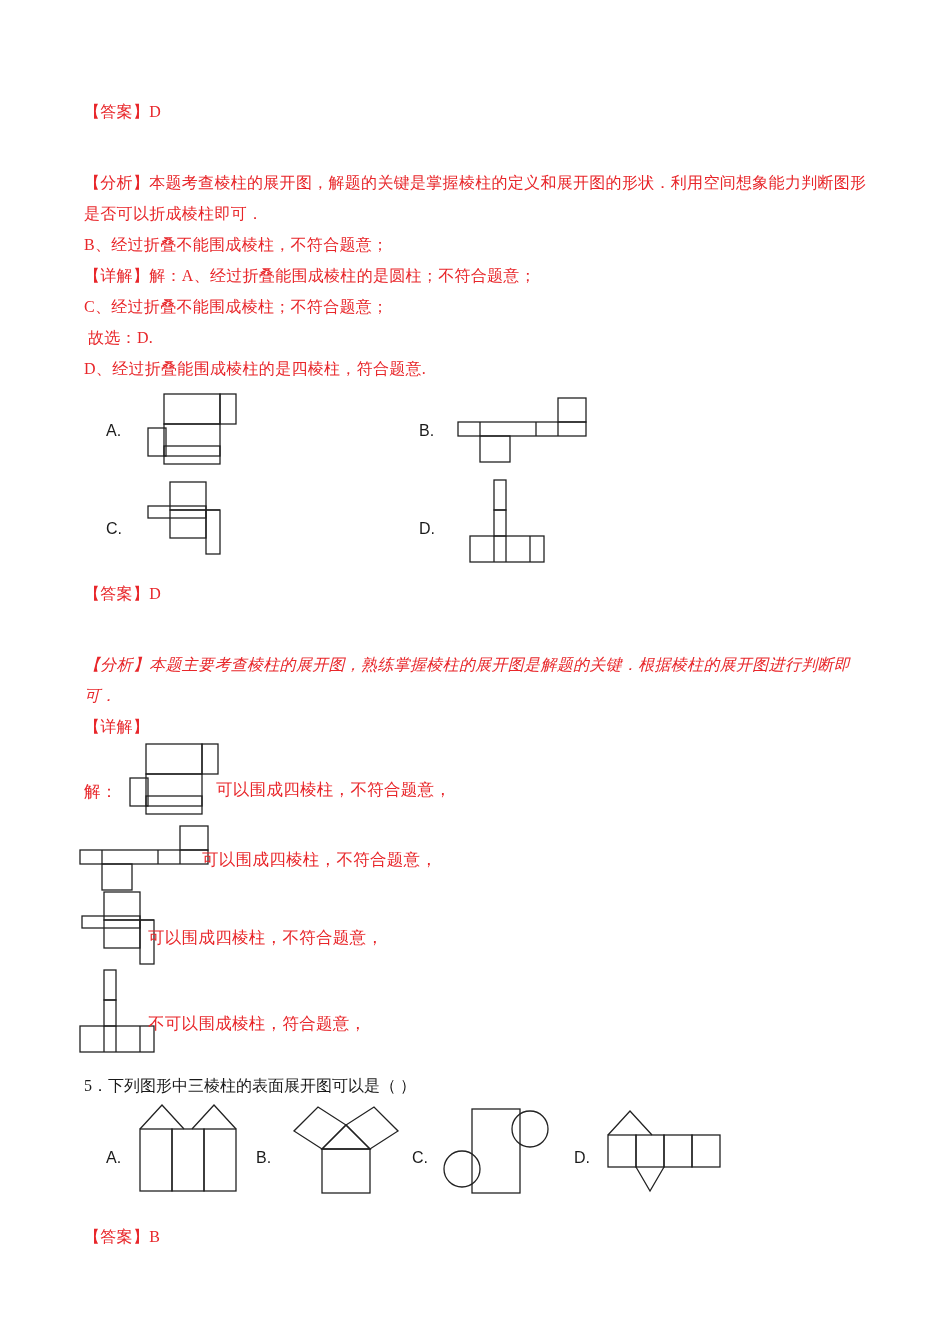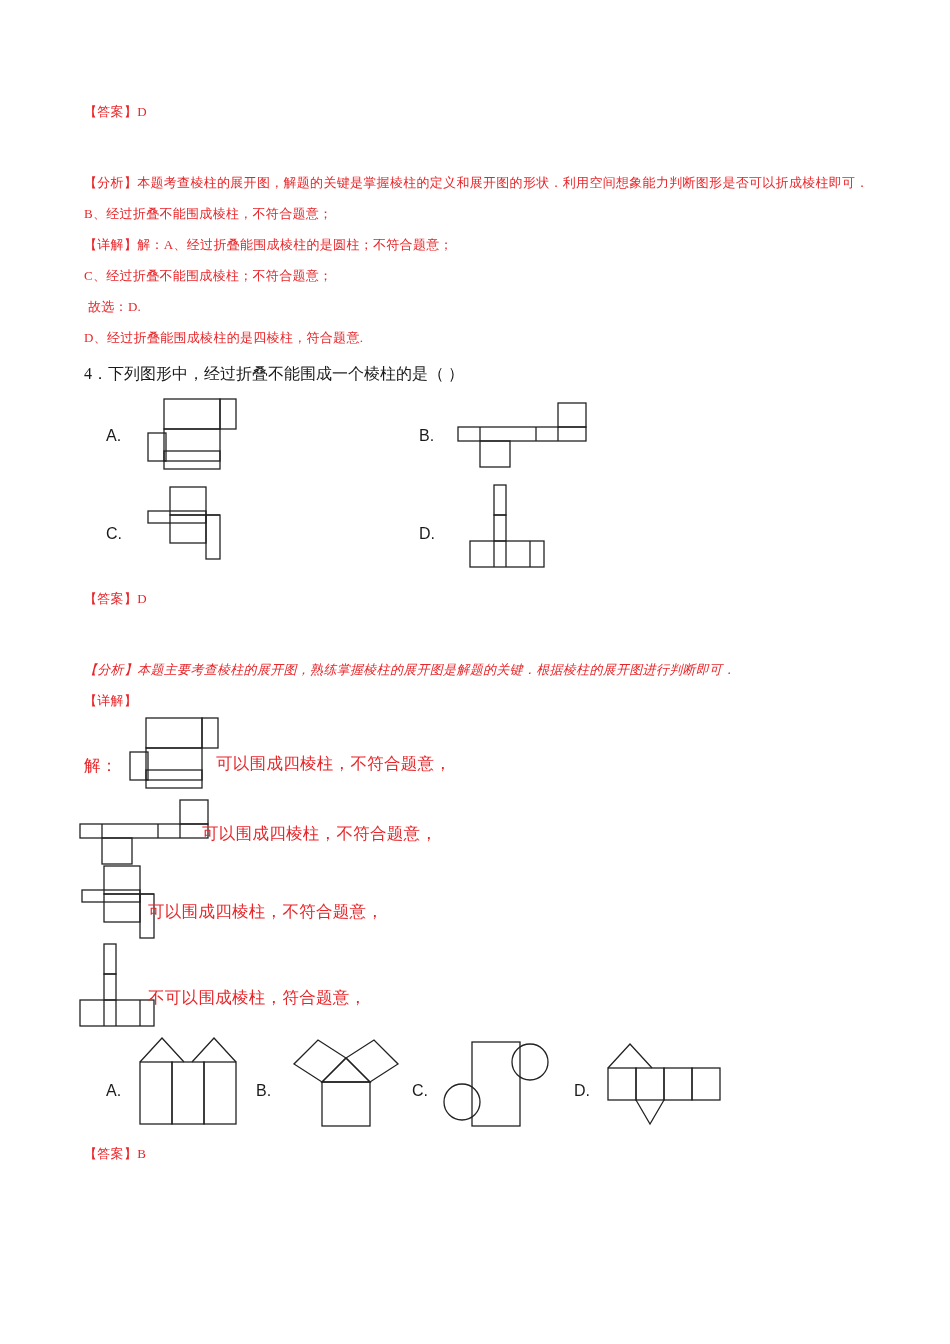--- a/index.html
+++ b/index.html
@@ -22,21 +22,21 @@
     padding: 0;
   }
   .content {
     position: absolute;
     left: 84px;
     top: 96px;
     width: 790px;
   }
   .red { color: #e8262a; }
   .line {
-    font-size: 13px;
+    font-size: 16px;
     line-height: 31px;
     white-space: nowrap;
     letter-spacing: 0.3px;
   }
   .line.wrap { white-space: normal; margin-top: 40px; }
   .q-line {
     font-size: 16px;
     line-height: 31px;
     color: #1a1a1a;
     margin-top: 6px;
@@ -76,21 +76,20 @@
     <div class="line red"><span>【答案】</span><span>D</span></div>
 
     <div class="line wrap red" style="width:786px;"><span>【分析】</span><span>本题考查棱柱的展开图，解题的关键是掌握棱柱的定义和展开图的形状．利用空间想象能力判断图形是否可以折成棱柱即可．</span></div>
 
     <div class="line red"><span>B、经过折叠不能围成棱柱，不符合题意；</span></div>
     <div class="line red"><span>【详解】</span><span>解：A、经过折叠能围成棱柱的是圆柱；不符合题意；</span></div>
     <div class="line red"><span>C、经过折叠不能围成棱柱；不符合题意；</span></div>
     <div class="line red" style="padding-left:4px;"><span>故选：D.</span></div>
     <div class="line red"><span>D、经过折叠能围成棱柱的是四棱柱，符合题意.</span></div>
 
-    <div class="q-line" style="margin-top:5px;"><span>4．</span><span>下列图形中，经过折叠不能围成一个棱柱的是（    ）</span></div>
 
     <div class="opt-row" style="height:84px; margin-top:4px;">
 
       <div class="opt-label" style="left:22px; top:34px;">A.</div>
       <div class="fig" style="position:absolute; left:58px; top:2px;">
         <svg width="120" height="84" viewBox="0 0 120 84" aria-hidden="true">
 
           <rect class="stroke" x="22" y="4" width="56" height="30"></rect>
 
           <rect class="stroke" x="78" y="4" width="16" height="30"></rect>
@@ -209,20 +208,21 @@
           <rect class="stroke" x="4" y="58" width="74" height="26"></rect>
           <line class="stroke" x1="28" y1="58" x2="28" y2="84"></line>
           <line class="stroke" x1="40" y1="58" x2="40" y2="84"></line>
           <line class="stroke" x1="64" y1="58" x2="64" y2="84"></line>
         </svg>
       </div>
       <div class="sol-text red" style="left:64px; top:40px;text-align:right;">不可以围成棱柱，符合题意，</div>
     </div>
 
 
+    <div class="q-line" style="margin-top:10px;"><span>5．</span><span>下列图形中三棱柱的表面展开图可以是（    ）</span></div>
 
     <div class="opt-row" style="height:96px; margin-top:2px;">
 
       <div class="opt-label" style="left:22px; top:46px;">A.</div>
       <div class="fig" style="position:absolute; left:48px; top:0px;">
         <svg width="130" height="96" viewBox="0 0 130 96" aria-hidden="true">
 
           <polyline class="stroke" points="8,26 30,2 52,26"></polyline>
 
           <polyline class="stroke" points="60,26 82,2 104,26"></polyline>
@@ -268,17 +268,17 @@
           <rect class="stroke" x="8" y="32" width="28" height="32"></rect>
           <rect class="stroke" x="36" y="32" width="28" height="32"></rect>
           <rect class="stroke" x="64" y="32" width="28" height="32"></rect>
           <rect class="stroke" x="92" y="32" width="28" height="32"></rect>
 
           <polyline class="stroke" points="36,64 50,88 64,64"></polyline>
         </svg>
       </div>
     </div>
 
-    <div class="line red" style="margin-top:6px;"><span>【答案】</span><span>B</span></div>
+    <div class="line red" style="margin-top:22px;"><span>【答案】</span><span>B</span></div>
 
 
   </div>
 </div>
 
 </body></html>

